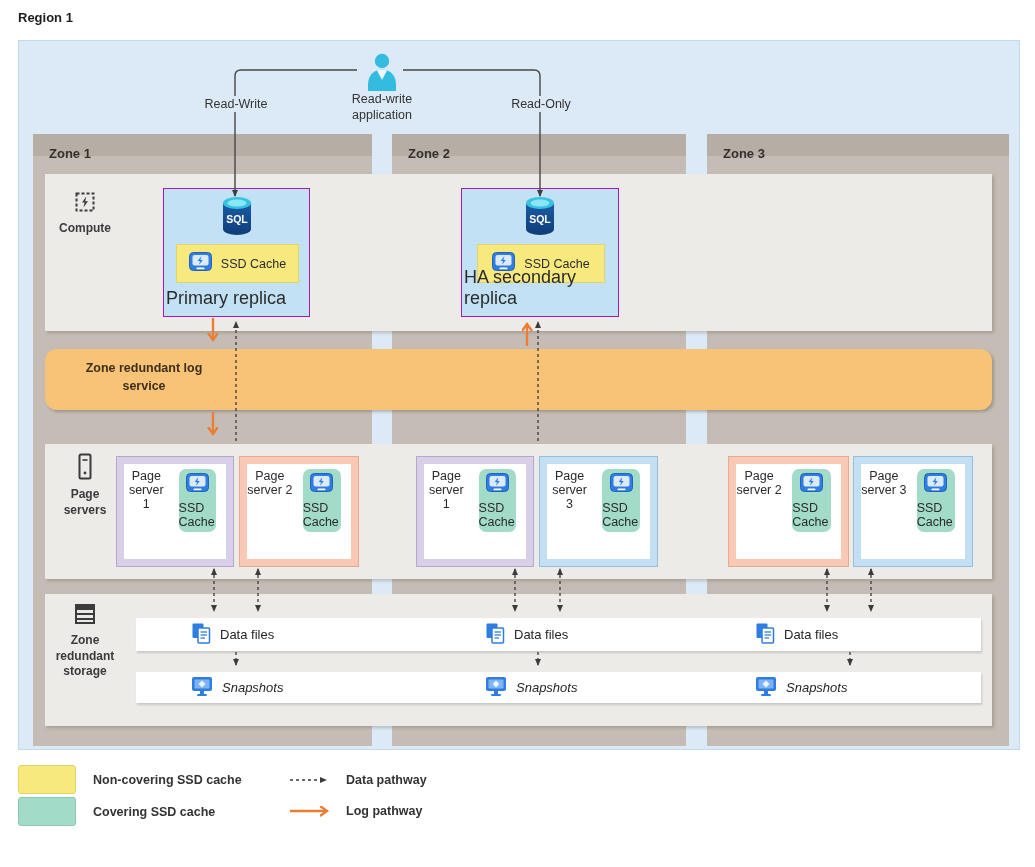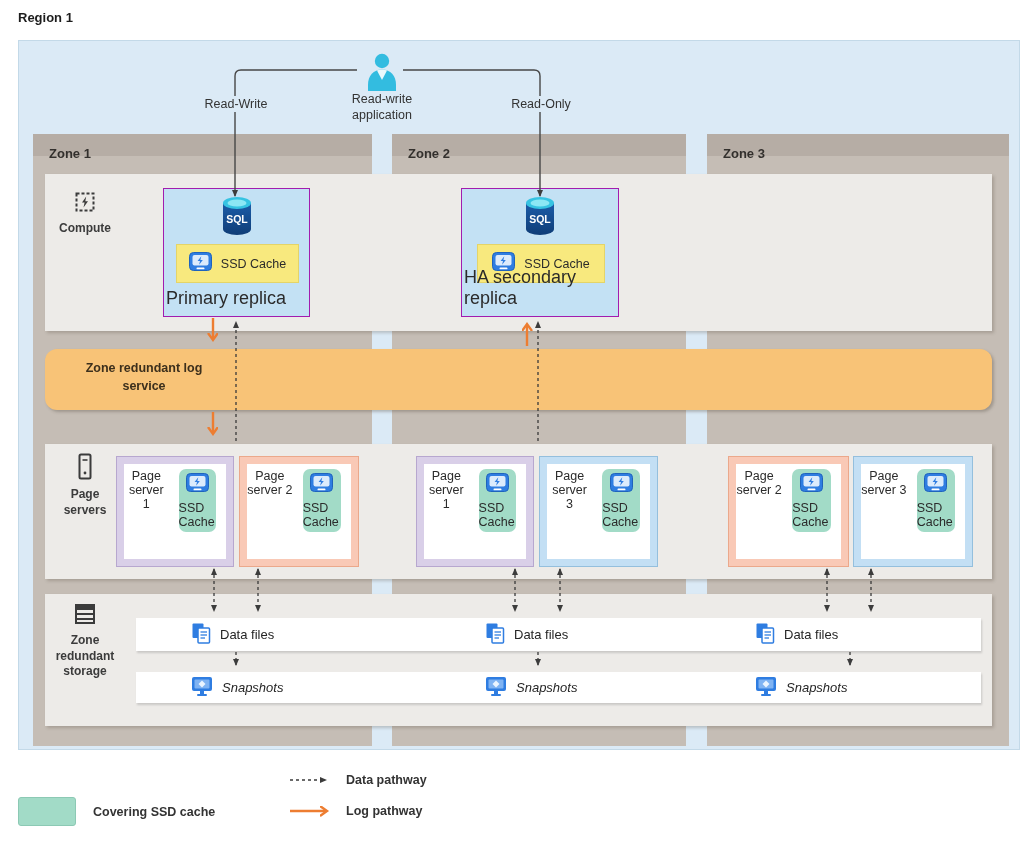--- a/index.html
+++ b/index.html
@@ -404,20 +404,24 @@
     <line x1="515" y1="569" x2="515" y2="611" stroke="#3a3a3a" stroke-width="1.3" stroke-dasharray="3 3" marker-start="url(#mDarkR)" marker-end="url(#mDark)"></line>
     <line x1="560" y1="569" x2="560" y2="611" stroke="#3a3a3a" stroke-width="1.3" stroke-dasharray="3 3" marker-start="url(#mDarkR)" marker-end="url(#mDark)"></line>
     <line x1="827" y1="569" x2="827" y2="611" stroke="#3a3a3a" stroke-width="1.3" stroke-dasharray="3 3" marker-start="url(#mDarkR)" marker-end="url(#mDark)"></line>
     <line x1="871" y1="569" x2="871" y2="611" stroke="#3a3a3a" stroke-width="1.3" stroke-dasharray="3 3" marker-start="url(#mDarkR)" marker-end="url(#mDark)"></line>
 
     <line x1="236" y1="652" x2="236" y2="665" stroke="#3a3a3a" stroke-width="1.3" stroke-dasharray="3 3" marker-end="url(#mDark)"></line>
     <line x1="538" y1="652" x2="538" y2="665" stroke="#3a3a3a" stroke-width="1.3" stroke-dasharray="3 3" marker-end="url(#mDark)"></line>
     <line x1="850" y1="652" x2="850" y2="665" stroke="#3a3a3a" stroke-width="1.3" stroke-dasharray="3 3" marker-end="url(#mDark)"></line>
   </svg>
 
+  <div class="legend-row lg1">
+    <div class="swatch sw-yellow"></div>
+    <span class="lab">Non-covering SSD cache</span>
+  </div>
   <div class="legend-row lg2">
     <div class="swatch sw-teal"></div>
     <span class="lab">Covering SSD cache</span>
   </div>
   <div class="legend-row lg3">
     <svg width="48" height="16" viewBox="0 0 48 16">
       <line x1="2" y1="8" x2="38" y2="8" stroke="#3a3a3a" stroke-width="1.3" stroke-dasharray="3 3" marker-end="url(#mDark)"></line>
     </svg>
     <span class="lab2">Data pathway</span>
   </div>

